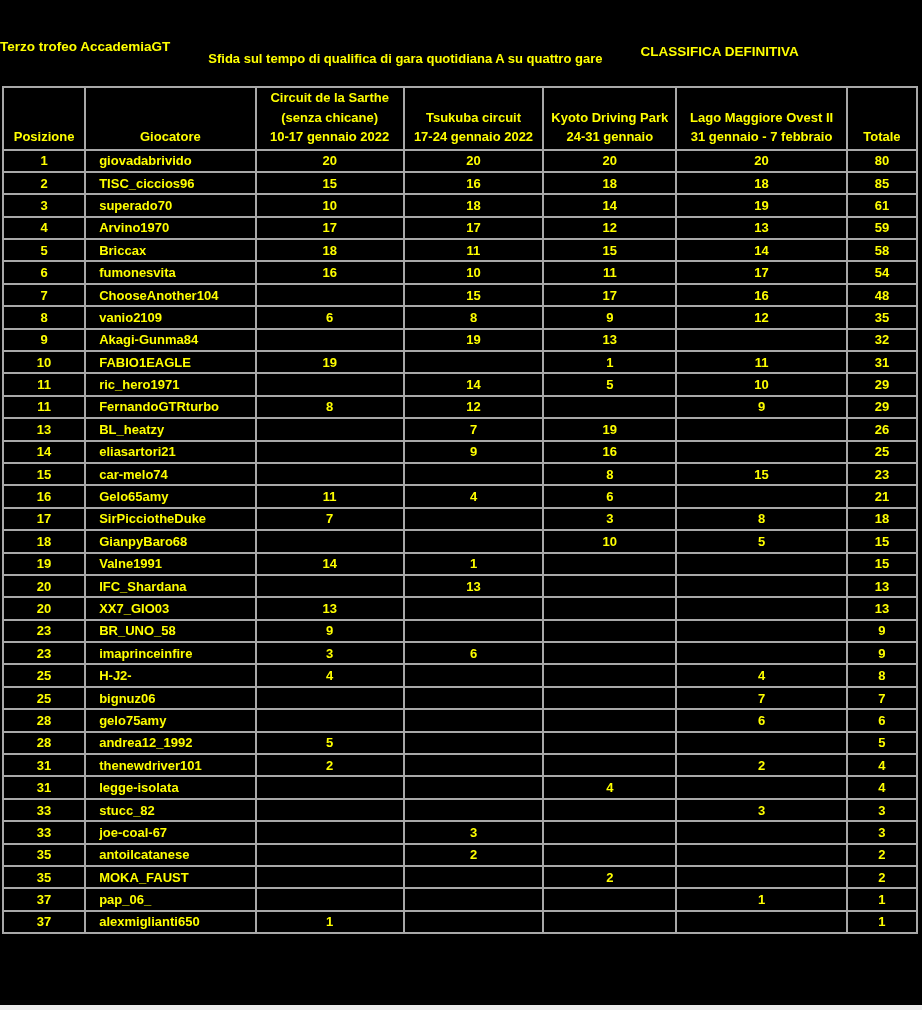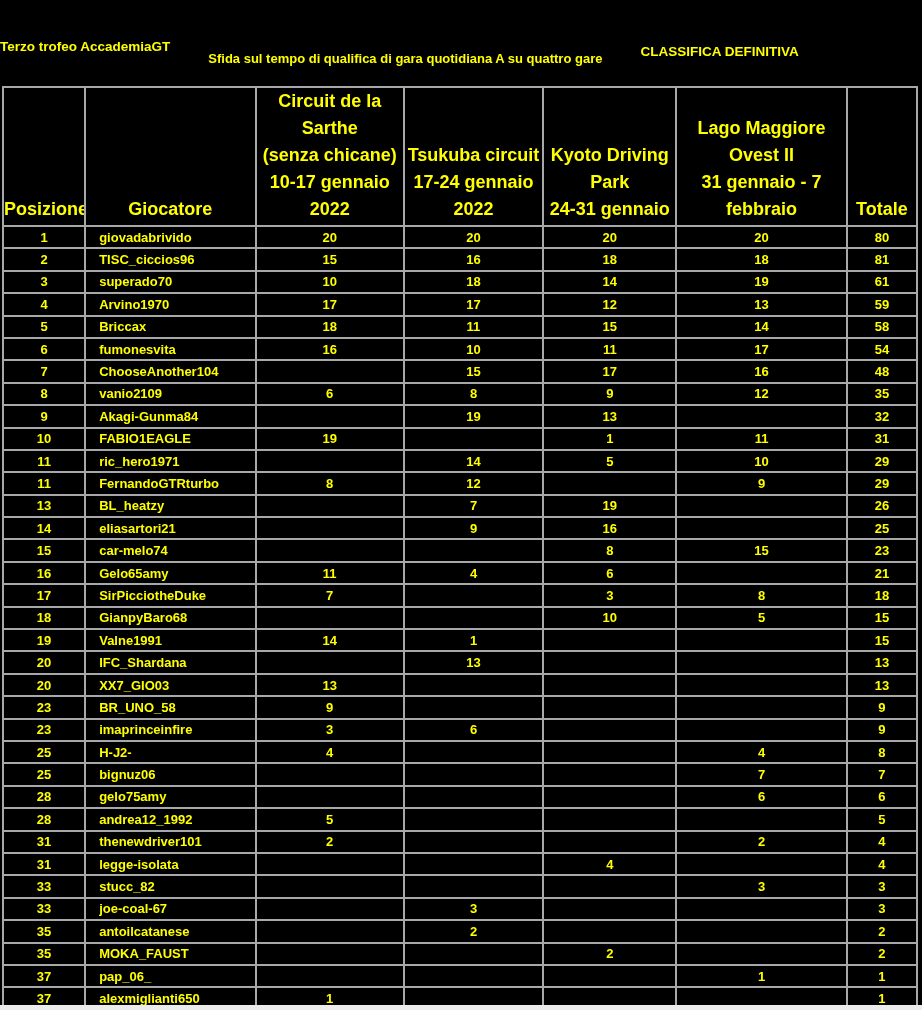--- a/index.html
+++ b/index.html
@@ -45,21 +45,21 @@
   col.c-tot     { width: 70px;  }
 
   th, td {
     border: 2px solid #a8a8a8;
     padding: 0;
     color: #ffff00;
     background: #000000;
     overflow: hidden;
   }
   th {
-    font-size: 18px;
+    font-size: 13px;
     vertical-align: bottom;
     text-align: center;
     white-space: pre-line;
     line-height: 1.5;
     height: 58px;
     padding-bottom: 2px;
     font-weight: bold;
   }
   td {
     font-size: 13px;
@@ -129,21 +129,21 @@
           <td>20</td>
           <td>80</td>
         </tr>
         <tr>
           <td>2</td>
           <td class="name-cell">TISC_ciccios96</td>
           <td>15</td>
           <td>16</td>
           <td>18</td>
           <td>18</td>
-          <td>81</td>
+          <td>85</td>
         </tr>
         <tr>
           <td>3</td>
           <td class="name-cell">superado70</td>
           <td>10</td>
           <td>18</td>
           <td>14</td>
           <td>19</td>
           <td>61</td>
         </tr>

